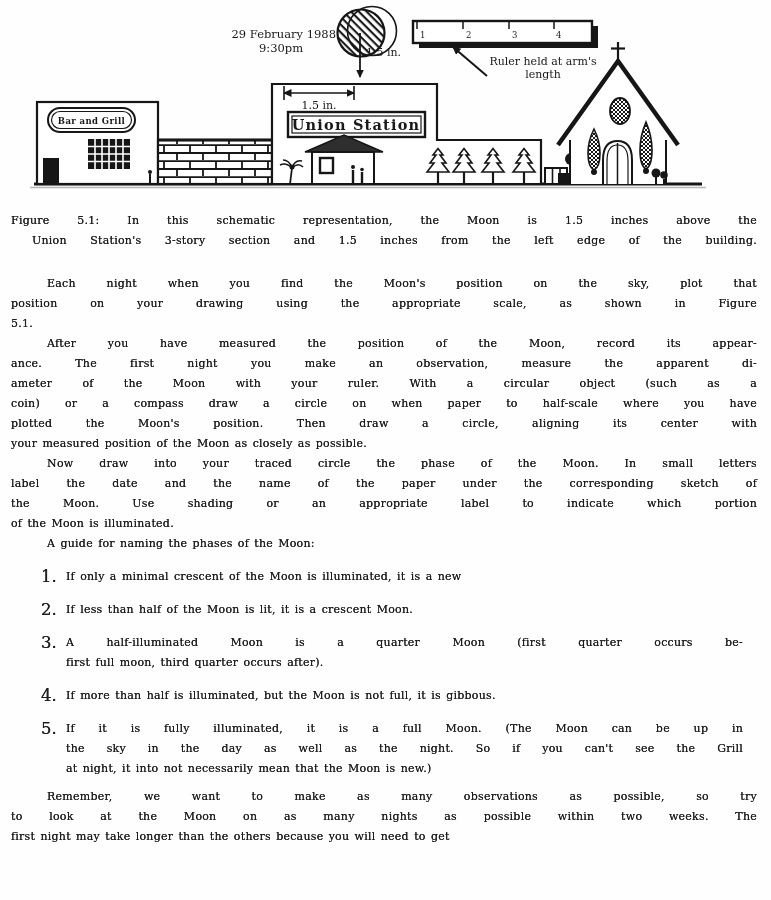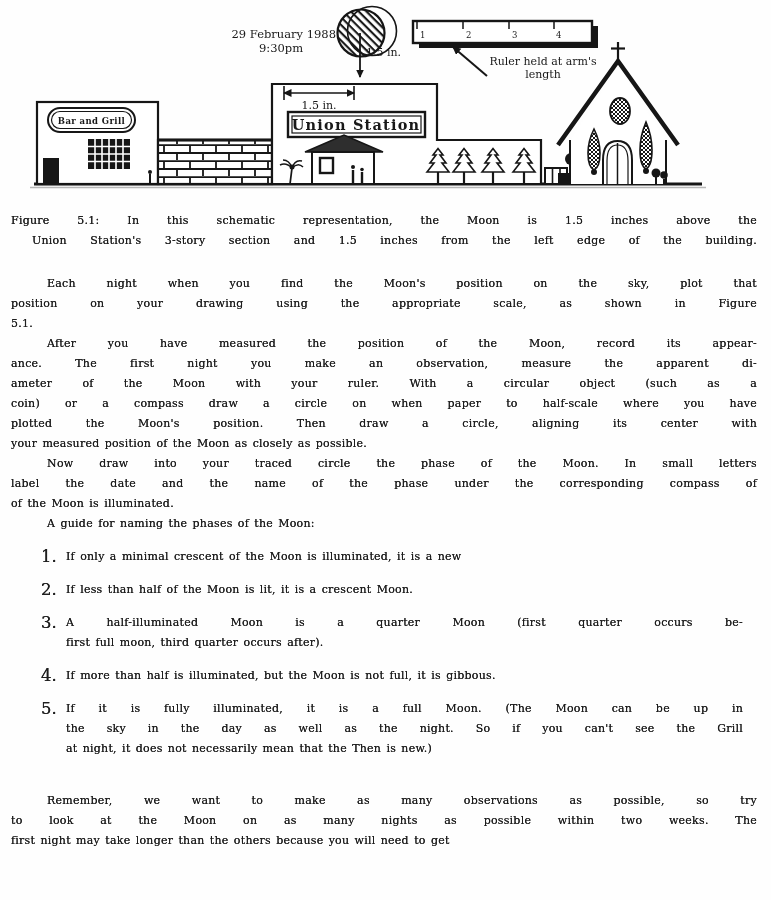--- a/index.html
+++ b/index.html
@@ -19,21 +19,21 @@
   .caption-para { margin-top:13px; }
   .caption-para .line:last-child { text-align-last:justify;margin-left:21px; }
   .indent-first .line:first-child { text-indent:36px; }
   .p1 { margin-top:23px; }
   .guide-list { margin:6px 0 0 0; }
   .guide-item { position:relative; margin:13px 14px 0 55px; }
   .guide-num {
     position:absolute; left:-25px; top:0; font-size:16.5px; line-height:20px;
     text-shadow:0 0 0.45px rgba(10,10,10,0.9);
   }
-  .closing { margin-top:32px; }
+  .closing { margin-top:8px; }
   svg text { fill:#191919; font-family:"DejaVu Serif", serif; }
 </style>
 </head>
 <body>
 
 <div class="page">
 
   <div class="figure-area">
     <svg width="771" height="198" viewBox="0 0 771 198">
       <defs>
@@ -208,21 +208,22 @@
     <div class="para indent-first">
         <div class="line">After you have measured the position of the Moon, record its appear-</div>
         <div class="line">ance. The first night you make an observation, measure the apparent di-</div>
         <div class="line">ameter of the Moon with your ruler. With a circular object (such as a</div>
         <div class="line">coin) or a compass draw a circle on when paper to half-scale where you have</div>
         <div class="line">plotted the Moon's position. Then draw a circle, aligning its center with</div>
         <div class="line">your measured position of the Moon as closely as possible.</div>
       </div>
     <div class="para indent-first">
         <div class="line">Now draw into your traced circle the phase of the Moon. In small letters</div>
-        <div class="line">label the date and the name of the phase under the corresponding compass of</div>
+        <div class="line">label the date and the name of the paper under the corresponding sketch of</div>
+        <div class="line">the Moon. Use shading or an appropriate label to indicate which portion</div>
         <div class="line">of the Moon is illuminated.</div>
       </div>
     <div class="para indent-first">
         <div class="line">A guide for naming the phases of the Moon:</div>
       </div>
 
     <div class="guide-list">
       <div class="guide-item">
         <div class="guide-num">1.</div>
         <div class="para guide-text">
@@ -246,21 +247,21 @@
         <div class="guide-num">4.</div>
         <div class="para guide-text">
             <div class="line">If more than half is illuminated, but the Moon is not full, it is gibbous.</div>
           </div>
       </div>
       <div class="guide-item">
         <div class="guide-num">5.</div>
         <div class="para guide-text">
             <div class="line">If it is fully illuminated, it is a full Moon. (The Moon can be up in</div>
             <div class="line">the sky in the day as well as the night. So if you can't see the Grill</div>
-            <div class="line">at night, it does not necessarily mean that the Then is new.)</div>
+            <div class="line">at night, it into not necessarily mean that the Moon is new.)</div>
           </div>
       </div>
     </div>
 
     <div class="para indent-first closing">
         <div class="line">Remember, we want to make as many observations as possible, so try</div>
         <div class="line">to look at the Moon on as many nights as possible within two weeks. The</div>
         <div class="line">first night may take longer than the others because you will need to get</div>
       </div>
   </div>

